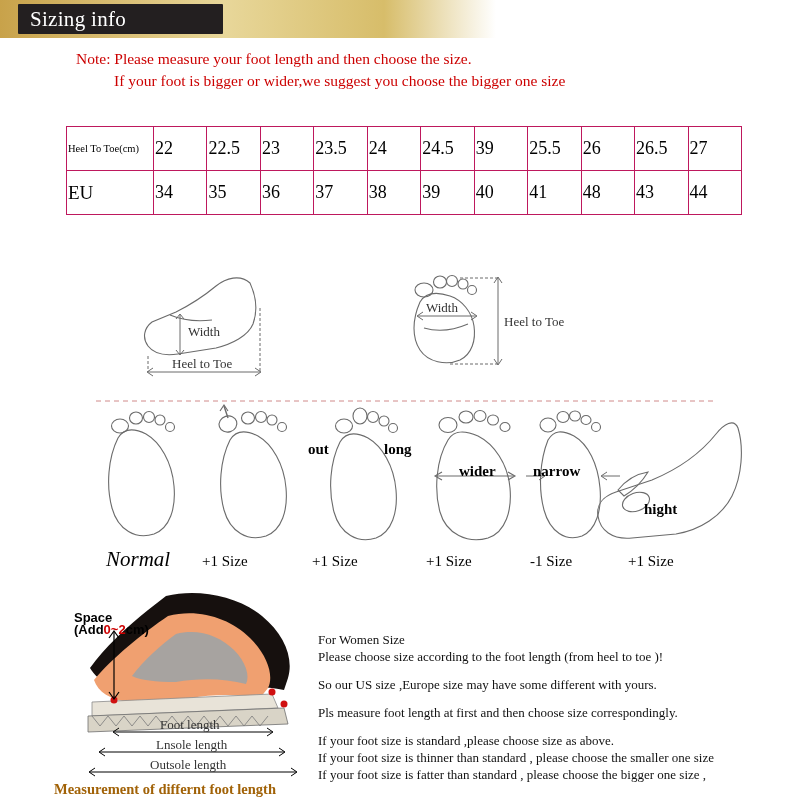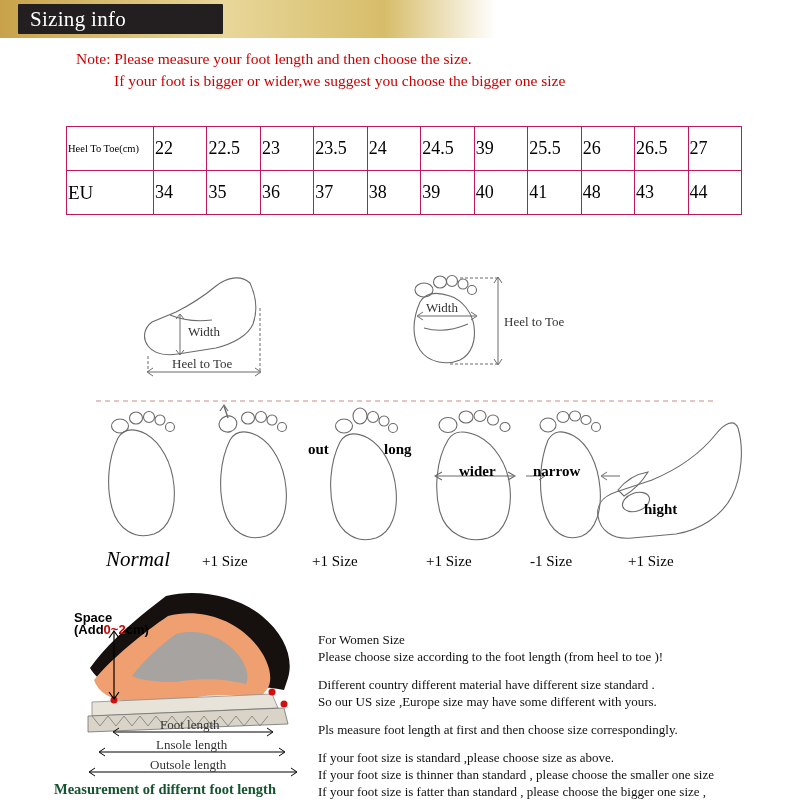--- a/index.html
+++ b/index.html
@@ -118,21 +118,21 @@
   }
   .rtext p { margin: 0 0 13px 0; }
   .rtext p.tight { margin-bottom: 2px; }
 
   .bottom-title {
     position: absolute;
     left: 54px; top: 781px;
     font-family: "Liberation Serif", serif;
     font-size: 14.5px;
     font-weight: bold;
-    color: #14532d;
+    color: #a16207;
   }
 
   .space-lab {
     position: absolute;
     left: 74px; top: 612px;
     font-family: "Liberation Sans", sans-serif;
     font-size: 13px;
     font-weight: bold;
     color: #000;
     line-height: 12px;
@@ -376,21 +376,20 @@
   </svg>
 
   <div class="space-lab">
     <span>Space</span><br>
     <span>(Add</span><span class="red">0~2</span><span>cm)</span>
   </div>
 
   <div class="rtext">
     <p class="tight">For Women Size</p>
     <p>Please choose size according to the foot length (from heel to toe )!</p>
-    <p class="tight">Different country different material have different size standard .</p>
     <p>So our US size ,Europe size may have some different with yours.</p>
     <p>Pls measure foot length at first and then choose size correspondingly.</p>
     <p class="tight">If your foot size is standard ,please choose size as above.</p>
     <p class="tight">If your foot size is thinner than standard , please choose the smaller one size</p>
     <p class="tight">If your foot size is fatter than standard , please choose the bigger one size ,</p>
   </div>
 
   <div class="bottom-title">Measurement of differnt foot length</div>
 
 </div>

